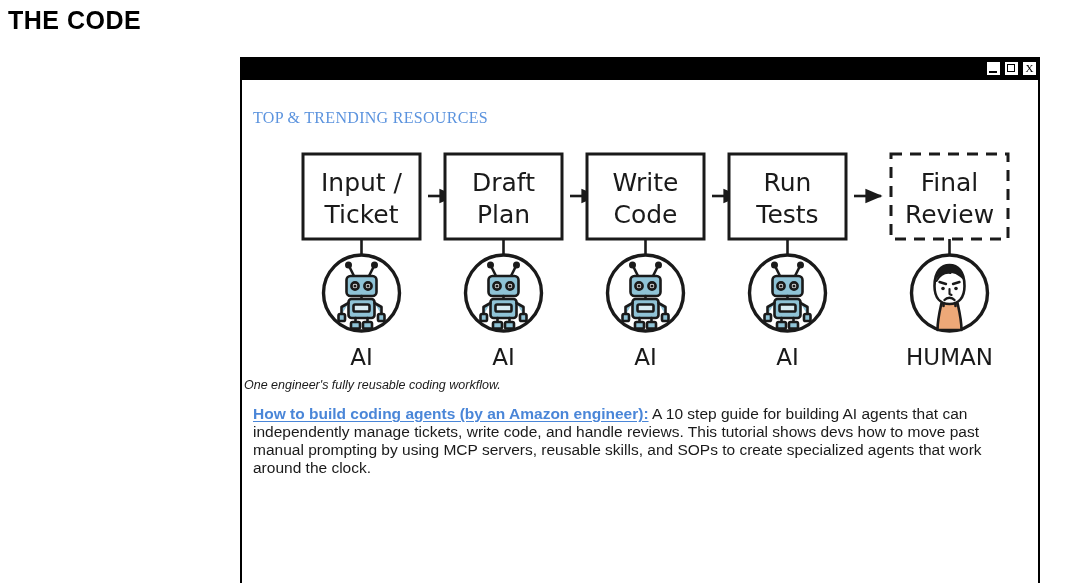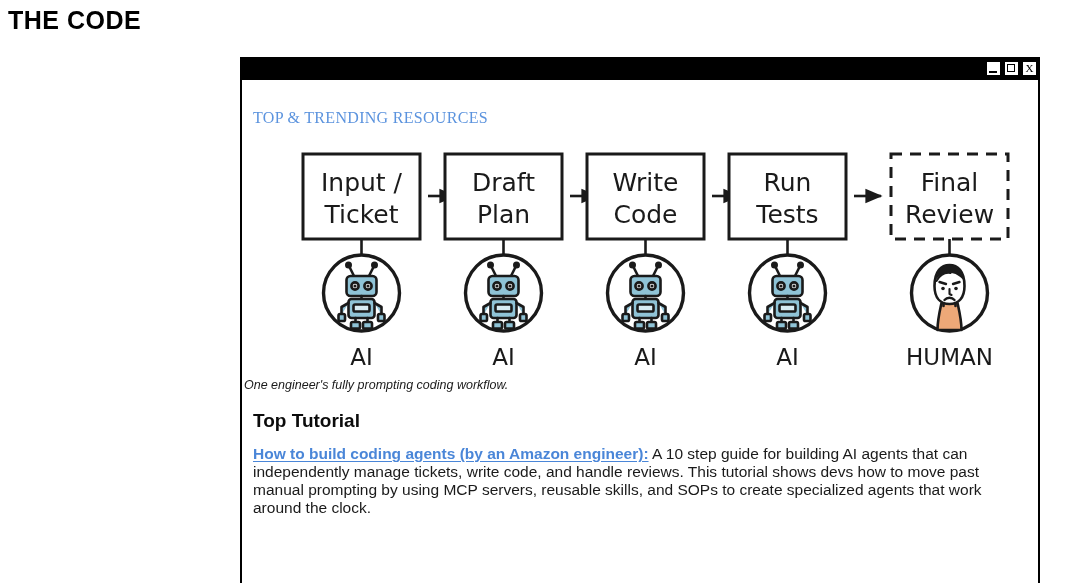--- a/index.html
+++ b/index.html
@@ -294,22 +294,21 @@
           <text x="701.5" y="50" text-anchor="middle" font-family="'DejaVu Sans', sans-serif" font-size="25" fill="#1a1a1a">Final</text>
           <text x="701.5" y="82" text-anchor="middle" font-family="'DejaVu Sans', sans-serif" font-size="25" fill="#1a1a1a">Review</text>
           <line x1="701.5" y1="98" x2="701.5" y2="114" stroke="#1a1a1a" stroke-width="2.6"></line>
           <circle cx="701.5" cy="152" r="38" fill="#ffffff" stroke="#1a1a1a" stroke-width="3.4"></circle>
           <use href="#human" x="669" y="115" width="65" height="76"></use>
           <text x="701.5" y="224" text-anchor="middle" font-family="'DejaVu Sans', sans-serif" font-size="23" fill="#1a1a1a">HUMAN</text>
         </g>
       </svg>
     </div>
 
-    <div class="caption">One engineer's fully prompting coding workflow.</div>
-
-    <div class="tutorial-heading">Top Tutorial</div>
+    <div class="caption">One engineer's fully reusable coding workflow.</div>
+
 
     <div class="tutorial-body"><a class="tutorial-link">How to build coding agents (by an Amazon engineer):</a><span> A 10 step guide for building AI agents that can independently manage tickets, write code, and handle reviews. This tutorial shows devs how to move past manual prompting by using MCP servers, reusable skills, and SOPs to create specialized agents that work around the clock.</span></div>
 
     <div class="divider"></div>
 
   </div>
 </div>
 
 </body></html>

